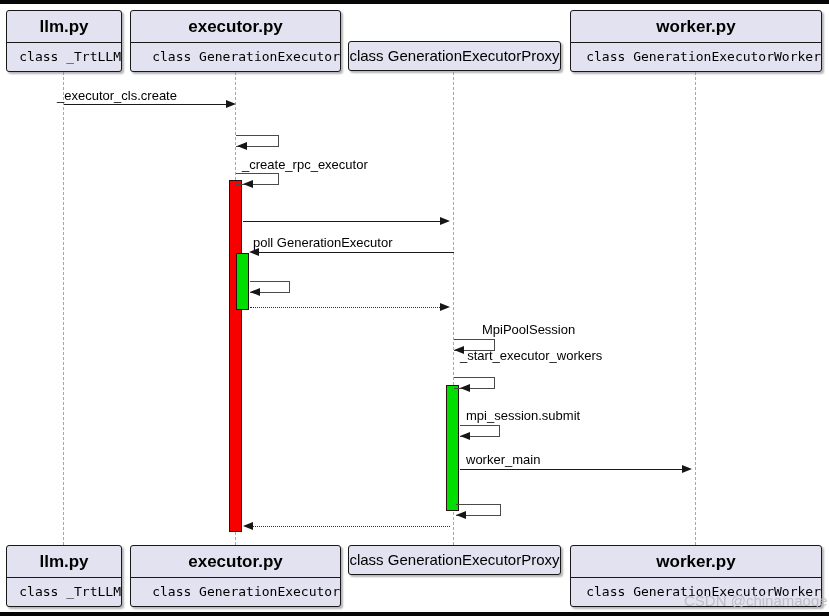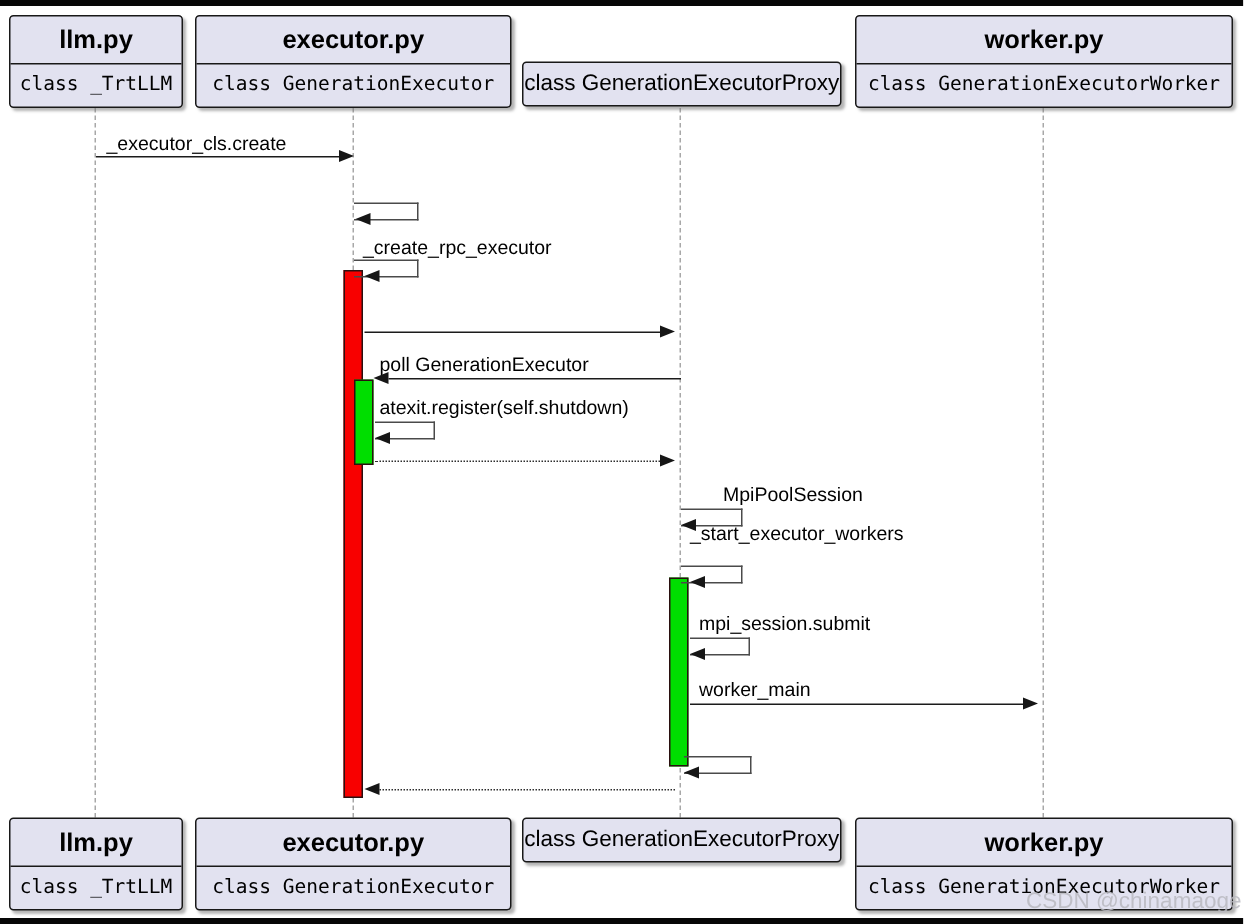--- a/index.html
+++ b/index.html
@@ -4,21 +4,21 @@
 <style>
   html,body{margin:0;padding:0;background:#ffffff;}
   #stage{position:relative;width:829px;height:616px;background:#ffffff;overflow:hidden;
          font-family:"Liberation Sans",sans-serif;}
   .bar{position:absolute;left:0;width:829px;height:4px;background:#060606;z-index:12;}
   
   .pbox{position:absolute;background:#E2E2F0;border:1px solid #181818;border-radius:3px;
         box-shadow:2px 2px 2px rgba(120,120,120,0.55);z-index:6;box-sizing:border-box;}
   .pbox .ptitle{height:31px;line-height:31px;text-align:center;font-weight:bold;font-size:17px;
         border-bottom:1px solid #181818;color:#000;}
-  .pbox .psub{height:28px;line-height:28px;text-align:center;font-size:13px;color:#000;
+  .pbox .psub{height:28px;line-height:28px;text-align:right;font-size:13px;color:#000;
         font-family:"DejaVu Sans Mono",monospace;white-space:nowrap;}
   .pbox.single{height:30px;line-height:28px;text-align:center;font-size:15px;color:#000;}
   
   .lifeline{position:absolute;top:72px;height:473px;width:0;border-left:1px dashed #A8A8A8;z-index:1;}
   
   .act{position:absolute;width:11px;z-index:3;border:1px solid #2a1010;box-sizing:content-box;}
   
   .mline{position:absolute;height:0;border-top:1.5px solid #1b1b1b;z-index:4;}
   .mline.dotted{border-top:1.6px dotted #2e2e2e;}
   .loop{position:absolute;border:1.5px solid #4a4a4a;border-left:none;z-index:4;
@@ -70,39 +70,38 @@
   <div class="pbox single" style="left:348px;top:545px;width:213px">class GenerationExecutorProxy</div>
   <div class="pbox" style="left:570px;top:545px;width:252px">
     <div class="ptitle">worker.py</div>
     <div class="psub">class GenerationExecutorWorker</div>
   </div>
 
   <div class="act" style="left:229px;top:180px;height:350px;background:#F80000"></div>
   <div class="act" style="left:236px;top:253px;height:55px;background:#00DE00"></div>
   <div class="act" style="left:446px;top:385px;height:124px;background:#00DE00"></div>
 
-  <div class="mlabel" style="left:71px;top:88px">_executor_cls.create</div>
+  <div class="mlabel" style="left:57px;top:88px">_executor_cls.create</div>
   <div class="mline" style="left:64px;top:104px;width:162px"></div>
   <div class="ah-r" style="left:226px;top:100px"></div>
 
   <div class="loop" style="left:236px;top:135px;width:43px;height:12px"></div>
   <div class="ah-l" style="left:237px;top:142px"></div>
 
   <div class="mlabel" style="left:242px;top:157px">_create_rpc_executor</div>
   <div class="loop" style="left:236px;top:173px;width:43px;height:12px"></div>
   <div class="ah-l" style="left:243px;top:180px"></div>
 
   <div class="mline" style="left:243px;top:221px;width:197px"></div>
   <div class="ah-r" style="left:440px;top:217px"></div>
 
   <div class="mlabel" style="left:253px;top:235px">poll GenerationExecutor</div>
   <div class="mline" style="left:259px;top:252px;width:195px"></div>
   <div class="ah-l" style="left:249px;top:248px"></div>
 
-  <div class="mlabel" style="left:253px;top:264px">atexit.register(self.shutdown)</div>
   <div class="loop" style="left:250px;top:281px;width:40px;height:12px"></div>
   <div class="ah-l" style="left:250px;top:288px"></div>
 
   <div class="mline dotted" style="left:250px;top:307px;width:190px"></div>
   <div class="ah-r" style="left:440px;top:303px"></div>
 
   <div class="mlabel" style="left:482px;top:322px">MpiPoolSession</div>
   <div class="loop" style="left:454px;top:339px;width:41px;height:12px"></div>
   <div class="ah-l" style="left:454px;top:346px"></div>
 

